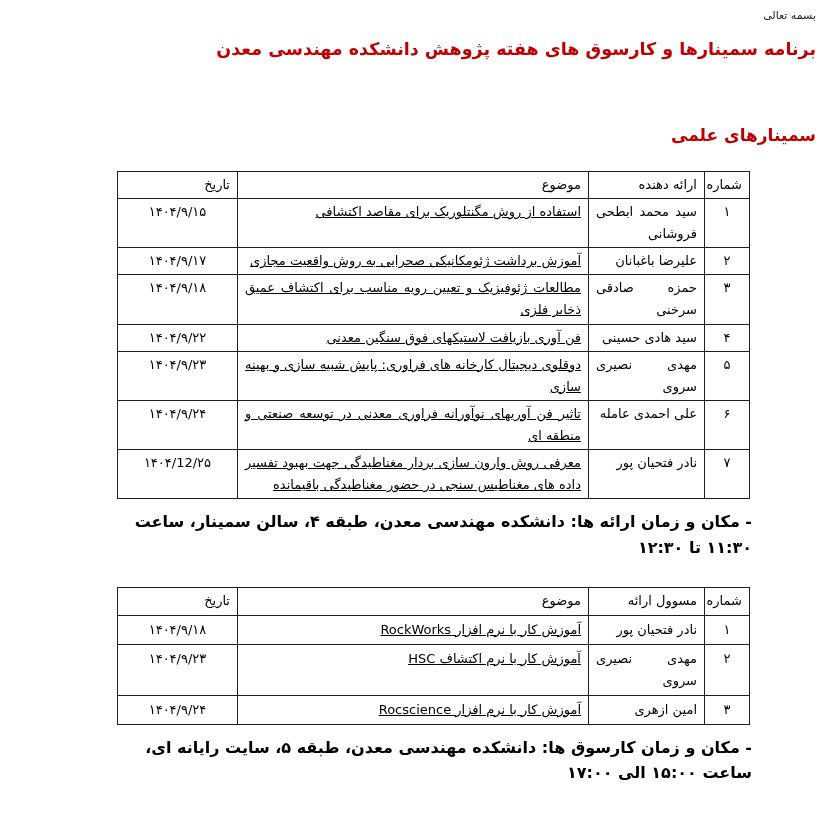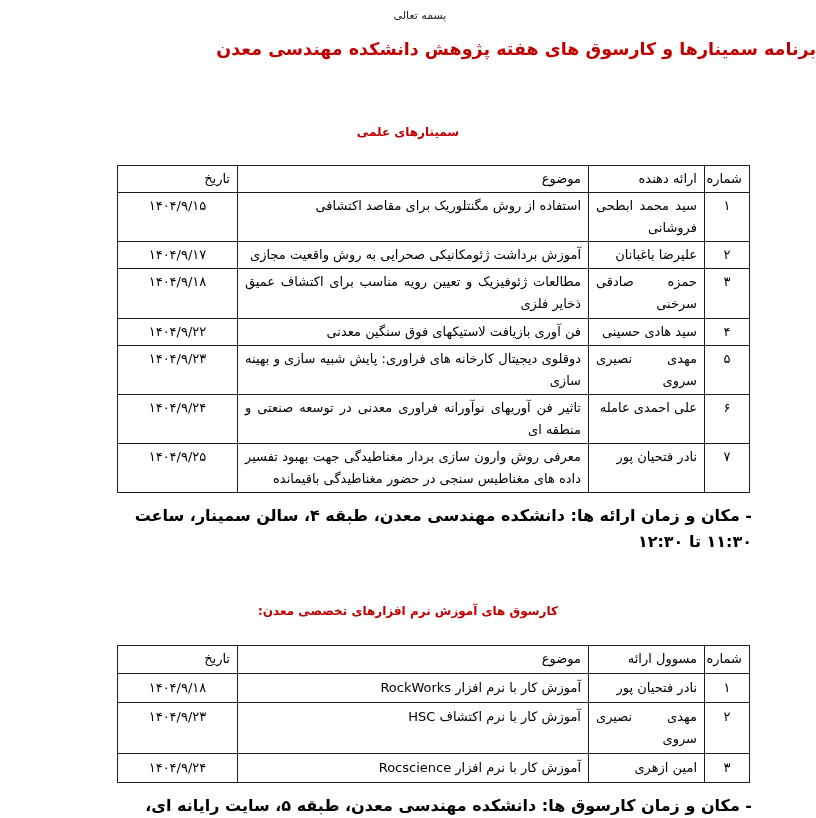--- a/index.html
+++ b/index.html
@@ -8,36 +8,36 @@
     width: 816px; height: 818px;
     background: #ffffff;
     color: #000;
     font-family: "DejaVu Sans", sans-serif;
     direction: rtl;
     overflow: hidden;
   }
   .page { width: 816px; height: 818px; position: relative; }
 
   .bismillah {
-    text-align: center;
+    text-align: right;
     padding-top: 9px;
     font-size: 11px;
     color: #222;
     padding-left: 24px;
   }
   .main-title {
     margin-top: 17px;
     text-align: right;
     font-size: 17.5px;
     font-weight: bold;
     color: #C00000;
   }
   .sec-title {
-    text-align: center;
-    font-size: 12px;
+    text-align: right;
+    font-size: 17px;
     font-weight: bold;
     color: #C00000;
   }
   .sec-title.first { margin-top: 66px; }
   .sec-title.second { margin-top: 50px; }
 
   table.sched {
     border-collapse: collapse;
     width: 632px;
     margin: 26px 66px 0 auto;
@@ -51,21 +51,21 @@
     vertical-align: top;
     font-weight: normal;
   }
   table.sched th { text-align: right; }
   col.c-no    { width: 45px; }
   col.c-pres  { width: 116px; }
   col.c-topic { width: 351px; }
   col.c-date  { width: 120px; }
   td.c-no, th.c-no { text-align: center; }
   td.c-pres  { text-align: justify; }
-  td.c-topic { text-align: justify; }
+  td.c-topic { text-align: justify; text-decoration: underline; }
   td.c-date  { text-align: center; white-space: nowrap; }
 
   .note {
     width: 650px;
     margin: 10px 64px 0 auto;
     font-size: 16px;
     font-weight: bold;
     text-align: right;
     line-height: 1.6;
   }
@@ -132,28 +132,27 @@
       <tr>
         <td class="c-no">۶</td>
         <td class="c-pres">علی احمدی عامله</td>
         <td class="c-topic">تاثیر فن آوریهای نوآورانه فراوری معدنی در توسعه صنعتی و منطقه ای</td>
         <td class="c-date">۱۴۰۴/۹/۲۴</td>
       </tr>
       <tr>
         <td class="c-no">۷</td>
         <td class="c-pres">نادر فتحیان پور</td>
         <td class="c-topic">معرفی روش وارون سازی بردار مغناطیدگی جهت بهبود تفسیر داده های مغناطیس سنجی در حضور مغناطیدگی باقیمانده</td>
-        <td class="c-date">۱۴۰۴/۹/۲۵</td>
+        <td class="c-date">۱۴۰۴/12/۲۵</td>
       </tr>
     </tbody>
   </table>
 
   <div class="note">- مکان و زمان ارائه ها: دانشکده مهندسی معدن،  طبقه ۴، سالن سمینار، ساعت ۱۱:۳۰ تا ۱۲:۳۰</div>
 
-  <div class="sec-title second">کارسوق های آموزش نرم افزارهای تخصصی معدن:</div>
 
   <table class="sched second">
     <colgroup>
       <col class="c-no">
         <col class="c-pres">
         <col class="c-topic">
         <col class="c-date">
     </colgroup>
     <thead>
       <tr>

